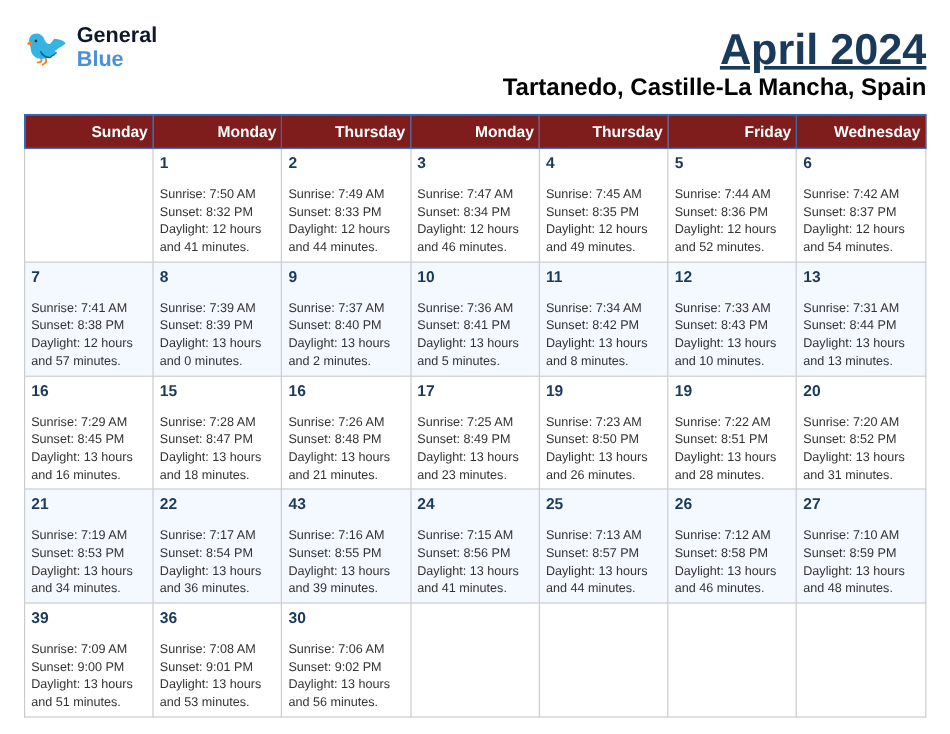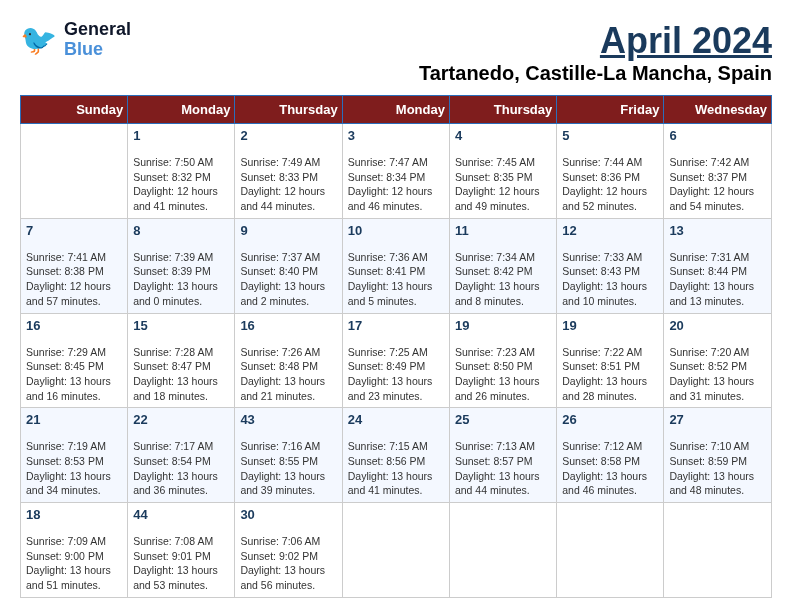--- a/index.html
+++ b/index.html
@@ -242,25 +242,25 @@
           <span class="day-number">26</span>
           <div class="day-info">Sunrise: 7:12 AM<br>Sunset: 8:58 PM<br>Daylight: 13 hours and 46 minutes.</div>
         </td>
         <td>
           <span class="day-number">27</span>
           <div class="day-info">Sunrise: 7:10 AM<br>Sunset: 8:59 PM<br>Daylight: 13 hours and 48 minutes.</div>
         </td>
       </tr>
       <tr>
         <td>
-          <span class="day-number">18</span>
+          <span class="day-number">39</span>
           <div class="day-info">Sunrise: 7:09 AM<br>Sunset: 9:00 PM<br>Daylight: 13 hours and 51 minutes.</div>
         </td>
         <td>
-          <span class="day-number">44</span>
+          <span class="day-number">36</span>
           <div class="day-info">Sunrise: 7:08 AM<br>Sunset: 9:01 PM<br>Daylight: 13 hours and 53 minutes.</div>
         </td>
         <td>
           <span class="day-number">30</span>
           <div class="day-info">Sunrise: 7:06 AM<br>Sunset: 9:02 PM<br>Daylight: 13 hours and 56 minutes.</div>
         </td>
         <td class="empty-cell"></td>
         <td class="empty-cell"></td>
         <td class="empty-cell"></td>
         <td class="empty-cell"></td>

